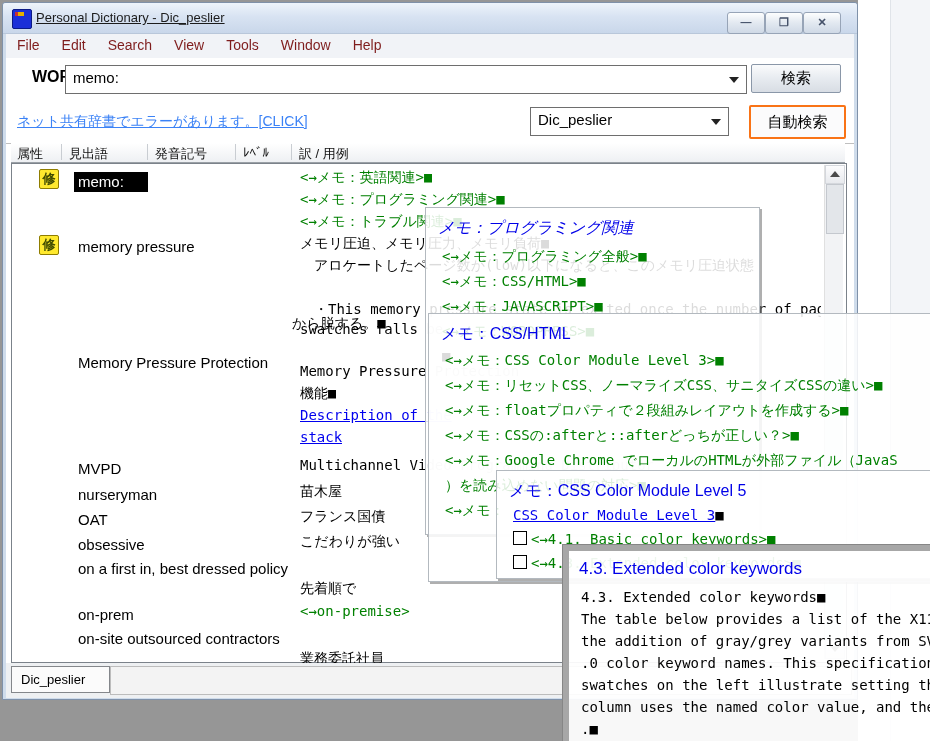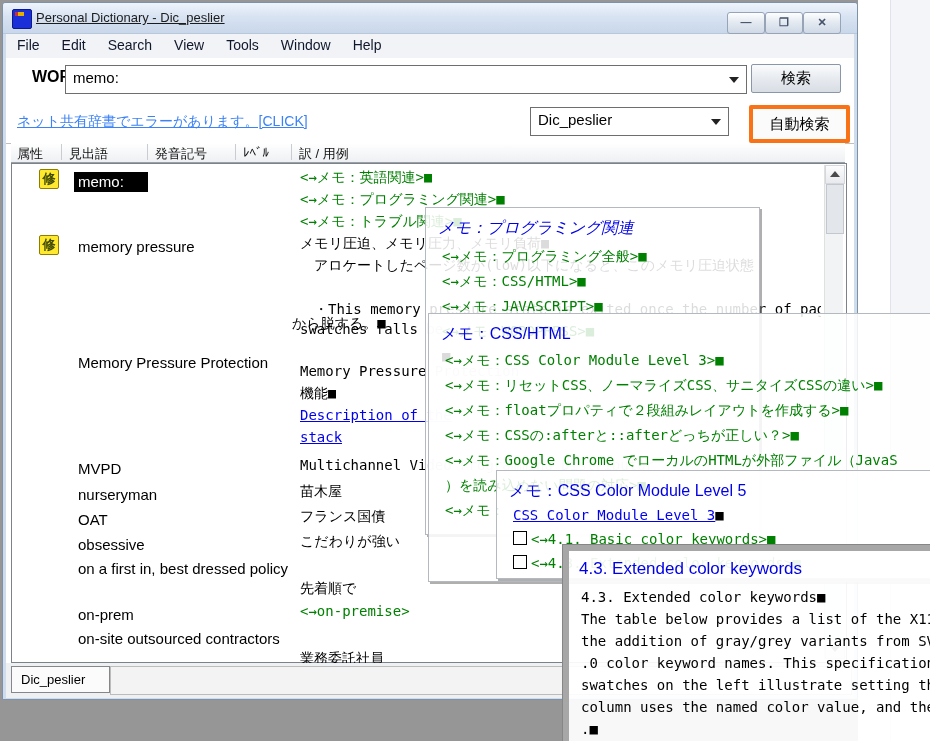--- a/index.html
+++ b/index.html
@@ -17,37 +17,37 @@
        border:1px solid #0b1a86;border-radius:2px;}
   .app-icon:before{content:"";position:absolute;left:2px;top:2px;width:9px;height:4px;background:#e5b000;}
   .app-icon:after{content:"";position:absolute;left:2px;top:2px;width:3px;height:4px;background:#c93030;}
   .title-text{position:absolute;left:33px;top:7px;font-size:13px;color:#1c1c1c;white-space:nowrap;text-decoration:underline;}
   .winbtn{position:absolute;top:9px;width:36px;height:20px;border:1px solid #97a4b7;border-radius:3px;
        background:linear-gradient(#fdfefe,#e3e9f1 48%,#cfd9e6);text-align:center;line-height:18px;
        font-size:11px;color:#46526a;font-weight:bold;}
   .btn-min{left:724px;} .btn-max{left:762px;} .btn-close{left:800px;}
   .menubar{position:absolute;left:3px;top:31px;width:848px;height:24px;background:#f1f3f7;
        border-bottom:1px solid #dfe3e9;}
-  .menu-item{display:inline-block;padding:0 11px;line-height:23px;font-size:14px;color:#0f172a;}
+  .menu-item{display:inline-block;padding:0 11px;line-height:23px;font-size:14px;color:#7f1d1d;}
   .win-inner{position:absolute;left:3px;top:55px;width:848px;height:608px;background:#ffffff;}
   
   .row1{position:absolute;left:0;top:0;width:848px;height:42px;background:#fff;}
   .word-label{position:absolute;left:26px;top:10px;font-size:16px;font-weight:bold;color:#000;}
   .combo{position:absolute;background:#fff;border:1px solid #6e6e6e;}
   .combo .val{position:absolute;left:7px;top:3px;font-size:15px;color:#000;white-space:nowrap;}
   .combo .arr{position:absolute;right:7px;top:11px;width:0;height:0;
        border-left:5px solid transparent;border-right:5px solid transparent;border-top:6px solid #222;}
   .combo1{left:59px;top:7px;width:680px;height:27px;}
   .btn{position:absolute;border:1px solid #8a97a8;border-radius:2px;text-align:center;
        background:linear-gradient(#fafbfc,#e7ebf0 50%,#d8dde4);font-size:15px;color:#000;}
   .btn-search{left:745px;top:6px;width:88px;height:27px;line-height:26px;}
   .row2{position:absolute;left:0;top:42px;width:848px;height:43px;background:#fff;border-bottom:1px solid #bfbfbf;}
   .err-link{position:absolute;left:11px;top:13px;font-size:14px;color:#3b82f6;text-decoration:underline;white-space:nowrap;}
   .combo2{left:524px;top:7px;width:197px;height:27px;}
-  .btn-auto{left:743px;top:5px;width:93px;height:30px;line-height:29px;background:#fbfbfc;border:4px solid #f97316;}
+  .btn-auto{left:743px;top:5px;width:93px;height:30px;line-height:29px;background:#fbfbfc;border:2px solid #f97316;}
   
   .cols{position:absolute;left:5px;top:85px;width:834px;height:19px;
        background:linear-gradient(#ffffff,#eef0f3);border-bottom:1px solid #9aa0a6;}
   .col-h{position:absolute;top:2px;font-size:13px;color:#111;white-space:nowrap;}
   .col-sep{position:absolute;top:1px;width:1px;height:16px;background:#c9cdd2;}
   
   .list{position:absolute;left:5px;top:105px;width:834px;height:498px;background:#fff;border:1px solid #7b828a;}
   .line{position:absolute;left:0;height:21px;white-space:nowrap;}
   .badge{position:absolute;left:27px;top:0;width:18px;height:18px;background:#ffe92e;border:1px solid #8f7d00;
        border-radius:2px;color:#3f4a00;font-size:13px;font-weight:bold;text-align:center;line-height:17px;}

